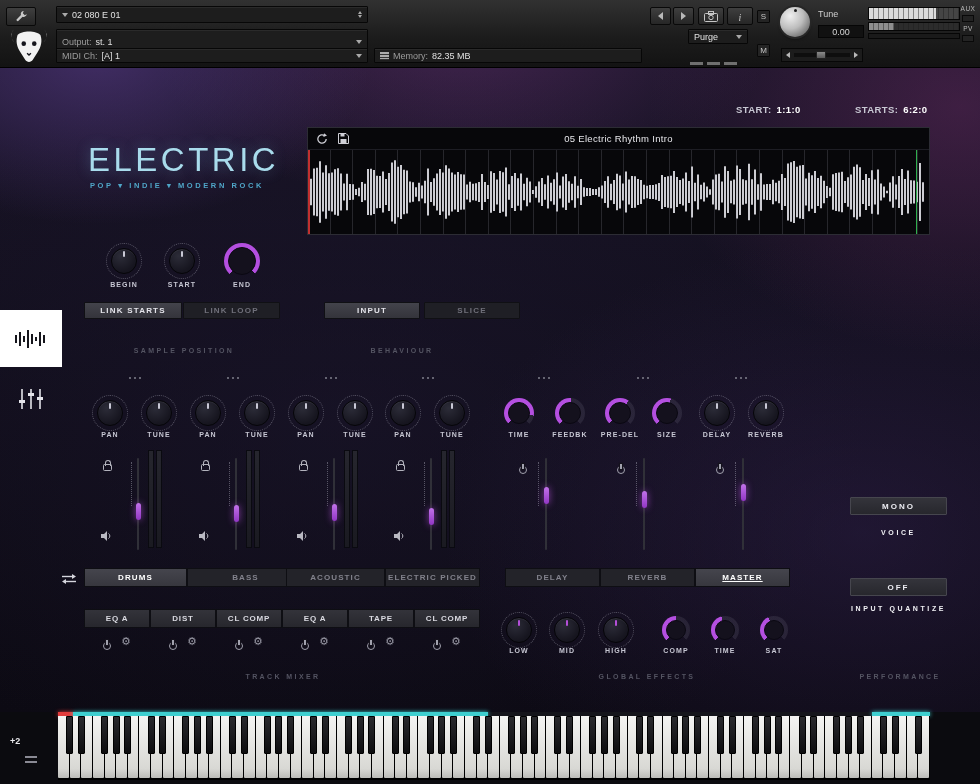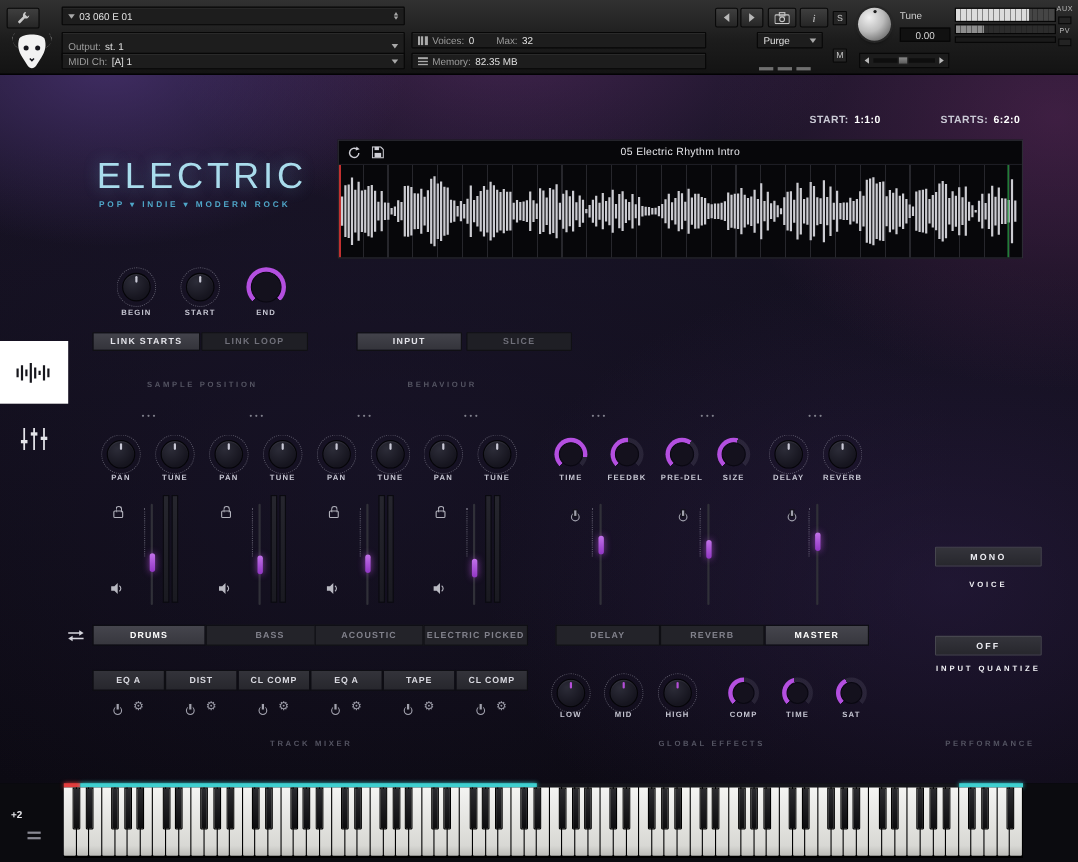--- a/index.html
+++ b/index.html
@@ -154,44 +154,37 @@
         <path d="M38 2 C42 8 41 14 35 17 C39 15 41 11 40.5 7 Z" fill="#e8e8e8"></path>
         <path d="M10 8 C14 3 30 3 34 8 C36 14 35 20 31 26 L26 34 C24 37 20 37 18 34 L13 26 C9 20 8 14 10 8 Z" fill="#f2f2f2"></path>
         <circle cx="16.5" cy="17" r="2.4" fill="#15151c"></circle>
         <circle cx="27.5" cy="17" r="2.4" fill="#15151c"></circle>
         <path d="M20 27 L22 29 L24 27" stroke="#15151c" stroke-width="1.4" fill="none"></path>
       </svg>
     </div>
 
     <div class="kfield" style="left:56px;top:6px;width:312px;height:17px">
       <span class="tri-down"></span>
-      <span class="fval">03 060 E 01</span>
+      <span class="fval">02 080 E 01</span>
       <span class="spin">
           <i class="tri-up"></i>
           <i class="tri-down"></i>
         </span>
     </div>
     <div class="kfield" style="left:56px;top:29px;width:312px;height:26px">
       <span class="flabel">Output:</span>
       <span class="fval">st. 1</span>
       <span class="tri-down push"></span>
     </div>
     <div class="kfield" style="left:56px;top:48px;width:312px;height:15px">
       <span class="flabel">MIDI Ch:</span>
       <span class="fval">[A] 1</span>
       <span class="tri-down push"></span>
     </div>
 
-    <div class="kfield" style="left:374px;top:29px;width:268px;height:15px">
-      <span class="tinyicon keysicon"></span>
-      <span class="flabel">Voices:</span>
-      <span class="fval">0</span>
-      <span class="flabel" style="margin-left:16px">Max:</span>
-      <span class="fval">32</span>
-    </div>
     <div class="kfield" style="left:374px;top:48px;width:268px;height:15px">
       <span class="tinyicon memicon"></span>
       <span class="flabel">Memory:</span>
       <span class="fval">82.35 MB</span>
     </div>
 
     <div class="hbtn" style="left:650px;top:7px;width:21px;height:18px">
         <i class="tri-left"></i>
       </div>
     <div class="hbtn" style="left:673px;top:7px;width:21px;height:18px">
@@ -638,21 +631,21 @@
     <div class="dotcol" style="left: 735px; top: 462px; height: 44px;"></div>
     <div class="vtrack" style="left: 742px; top: 458px; height: 92px;">
       <div class="vthumb" style="top: 26px;"></div>
     </div>
     <div class="tabbtn active" style="left: 84px; top: 568px; width: 103px;">DRUMS</div>
     <div class="tabbtn idle" style="left: 187px; top: 568px; width: 117px;">BASS</div>
     <div class="tabbtn idle" style="left: 286px; top: 568px; width: 99px;">ACOUSTIC</div>
     <div class="tabbtn idle" style="left: 385px; top: 568px; width: 95px;">ELECTRIC PICKED</div>
     <div class="tabbtn idle" style="left: 505px; top: 568px; width: 95px;">DELAY</div>
     <div class="tabbtn idle" style="left: 600px; top: 568px; width: 95px;">REVERB</div>
-    <div class="tabbtn active" style="left: 695px; top: 568px; width: 95px;">MASTER</div>
+    <div class="tabbtn active" style="left: 695px; top: 568px; width: 95px; text-decoration: underline;">MASTER</div>
     <div class="fxbtn" style="left: 84px; top: 609px; width: 66px;">EQ A</div>
     <div class="picon" style="left: 101px; top: 640px;"></div>
     <div class="gicon" style="left: 121px; top: 636px;"></div>
     <div class="fxbtn" style="left: 150px; top: 609px; width: 66px;">DIST</div>
     <div class="picon" style="left: 167px; top: 640px;"></div>
     <div class="gicon" style="left: 187px; top: 636px;"></div>
     <div class="fxbtn" style="left: 216px; top: 609px; width: 66px;">CL COMP</div>
     <div class="picon" style="left: 233px; top: 640px;"></div>
     <div class="gicon" style="left: 253px; top: 636px;"></div>
     <div class="fxbtn" style="left: 282px; top: 609px; width: 66px;">EQ A</div>

